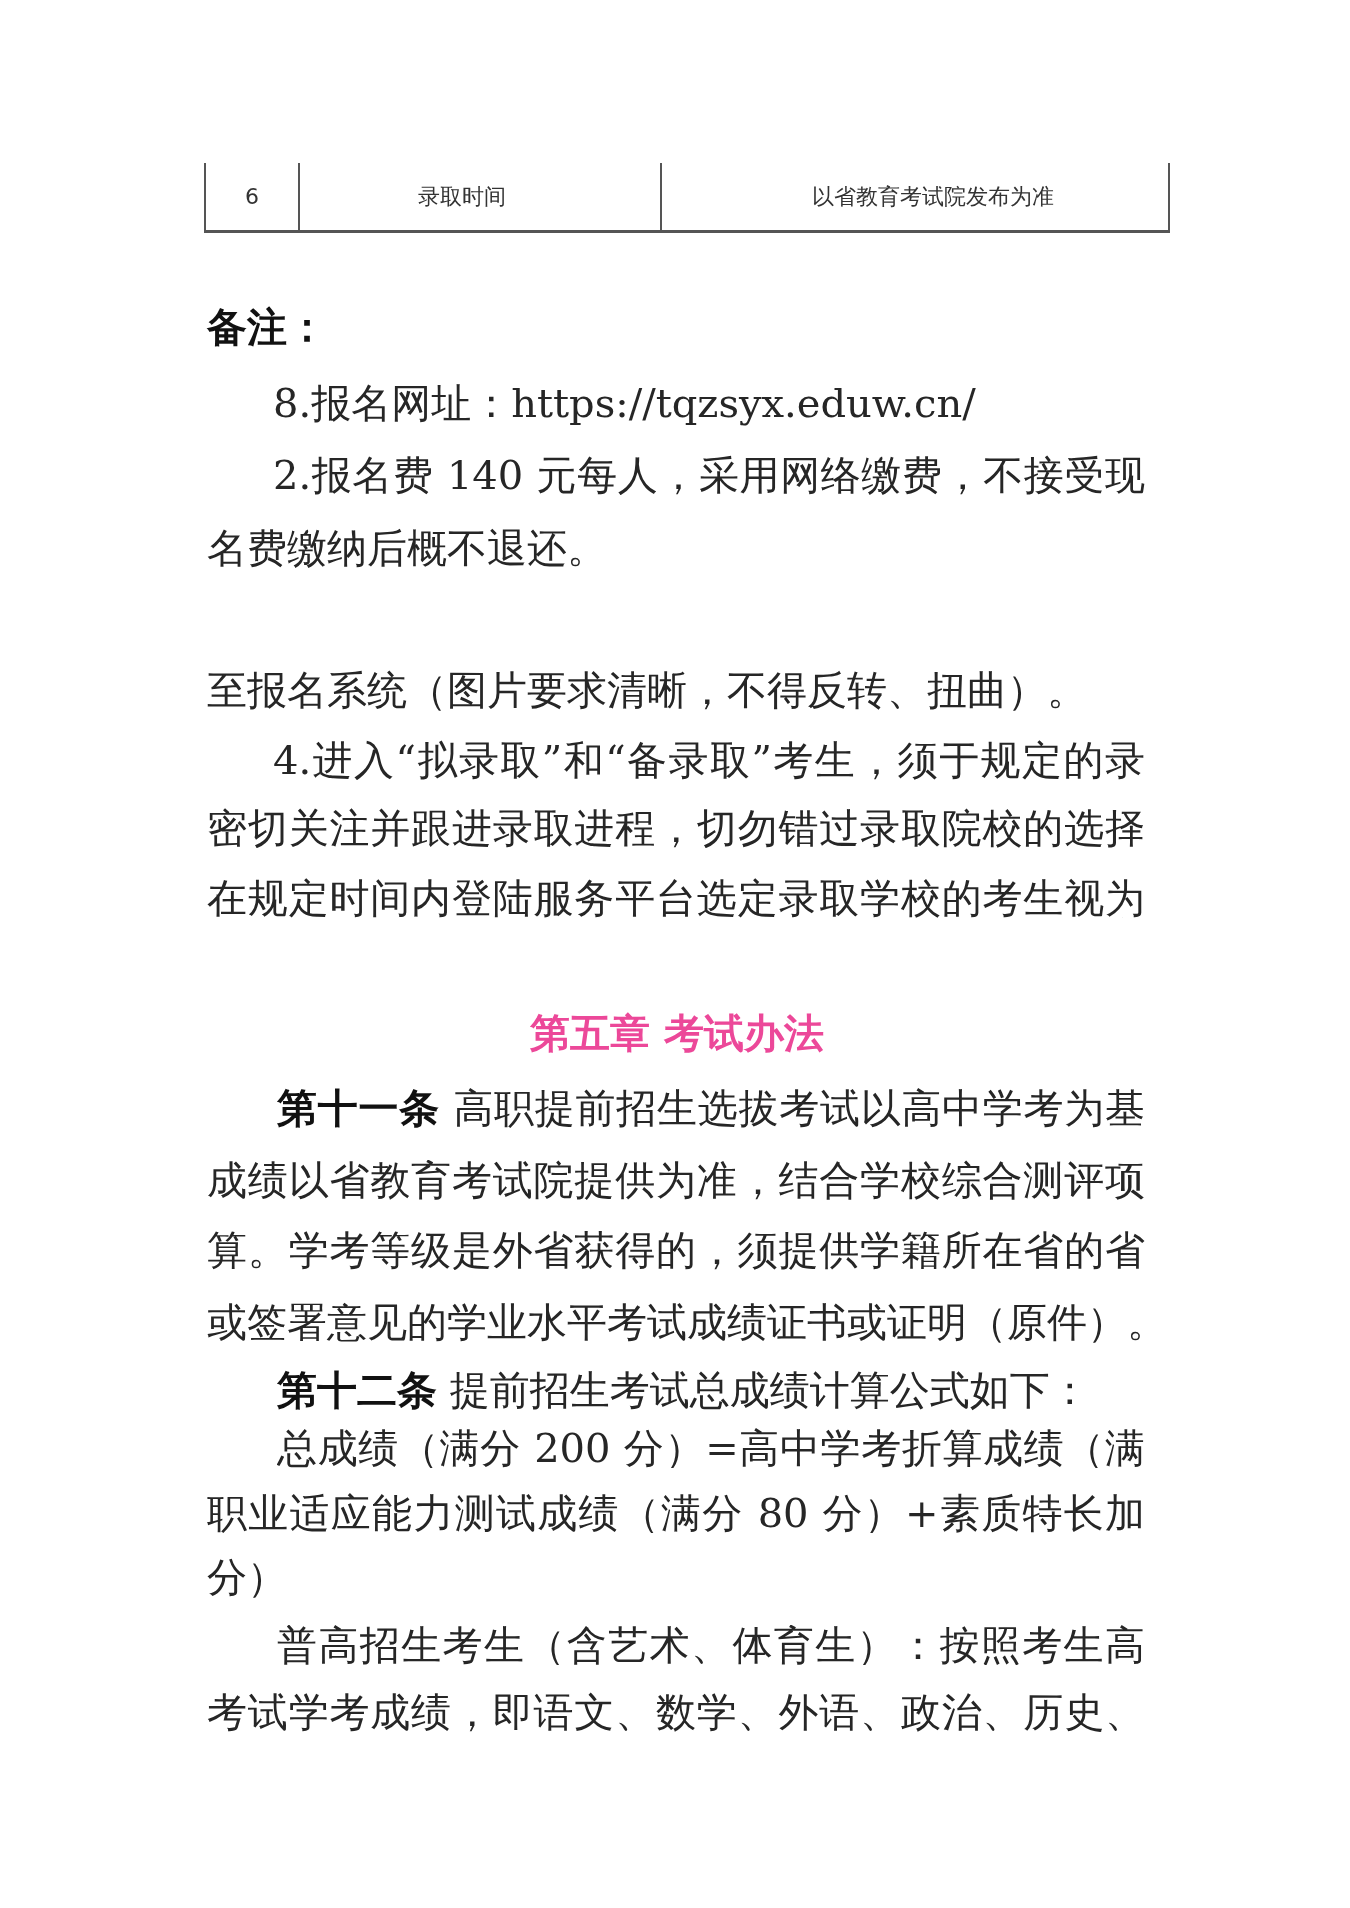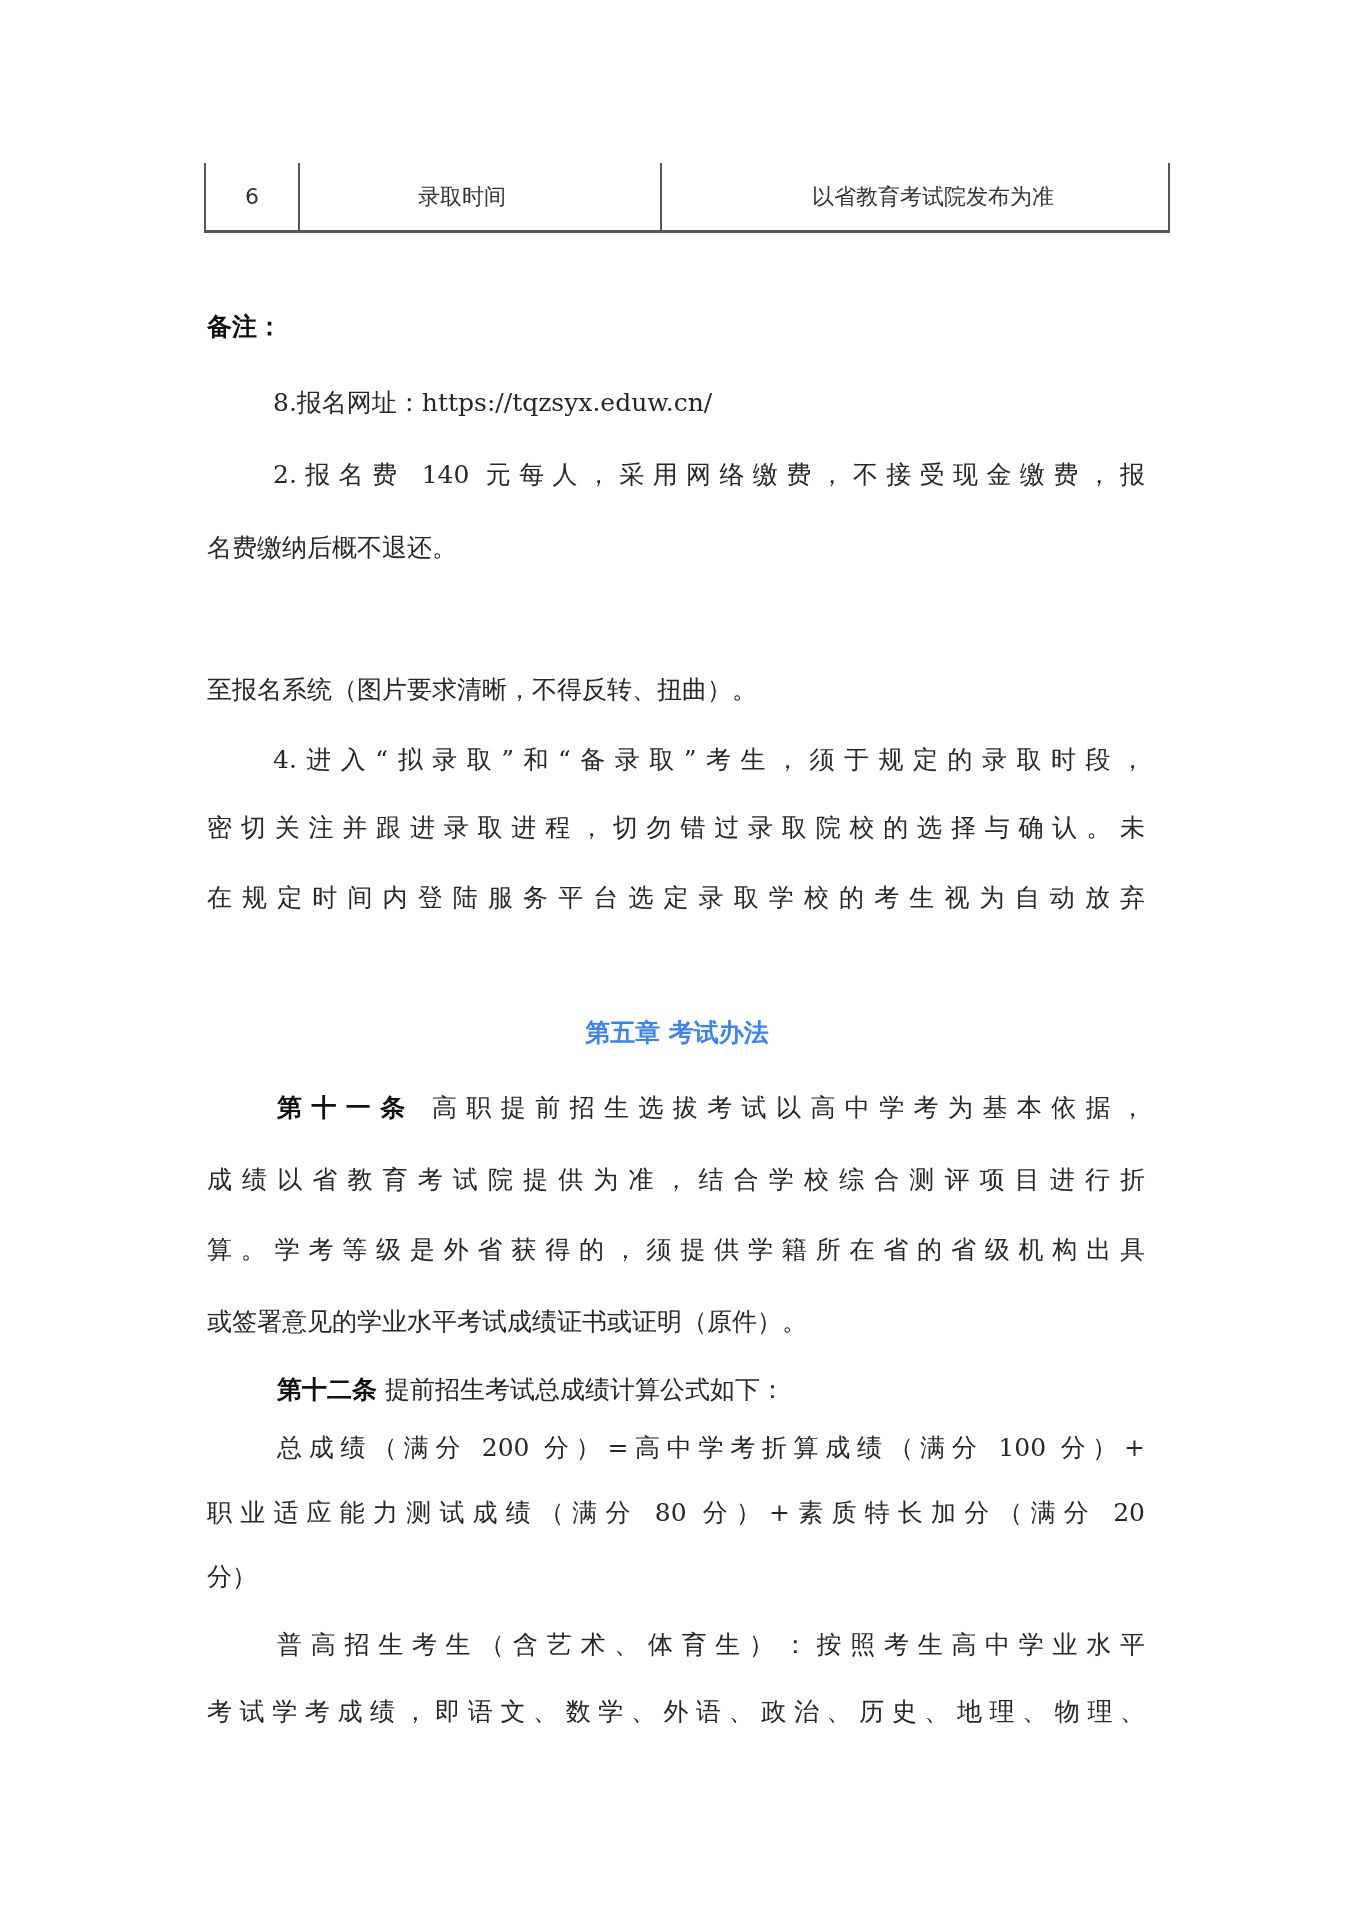--- a/index.html
+++ b/index.html
@@ -9,24 +9,24 @@
 
   
   .tbl { position: absolute; left: 204px; top: 163px; width: 966px; height: 70px;
          border-left: 2px solid #555; border-right: 2px solid #555; border-bottom: 3px solid #555;
          box-sizing: border-box; font-family: "DejaVu Sans", "Liberation Sans", sans-serif; color: #333; font-size: 22px; }
   .cell { position: absolute; top: 0; height: 67px; display: flex; align-items: center; justify-content: center; box-sizing: border-box; }
   .c1 { left: 0; width: 92px; }
   .c2 { left: 92px; width: 326px; border-left: 2px solid #555; text-align: right; }
   .c3 { left: 418px; width: 544px; border-left: 2px solid #555; padding-top: 0; margin-left: 36px; }
 
-  .line { position: absolute; font-size: 25px; line-height: 40px; height: 40px; white-space: nowrap; color: #262626; }
+  .line { position: absolute; font-size: 40px; line-height: 40px; height: 40px; white-space: nowrap; color: #262626; }
   .just { text-align: justify; text-align-last: justify; white-space: normal; overflow: hidden; }
   .b { font-weight: bold; color: #111; }
-  .heading { font-weight: bold; color: #3b82f6; text-align: center; }
+  .heading { font-weight: bold; color: #ec4899; text-align: center; }
 </style>
 </head>
 <body>
 
 <div class="page">
 
   <div class="tbl">
     <div class="cell c1">6</div>
     <div class="cell c2">录取时间</div>
     <div class="cell c3">以省教育考试院发布为准</div>

